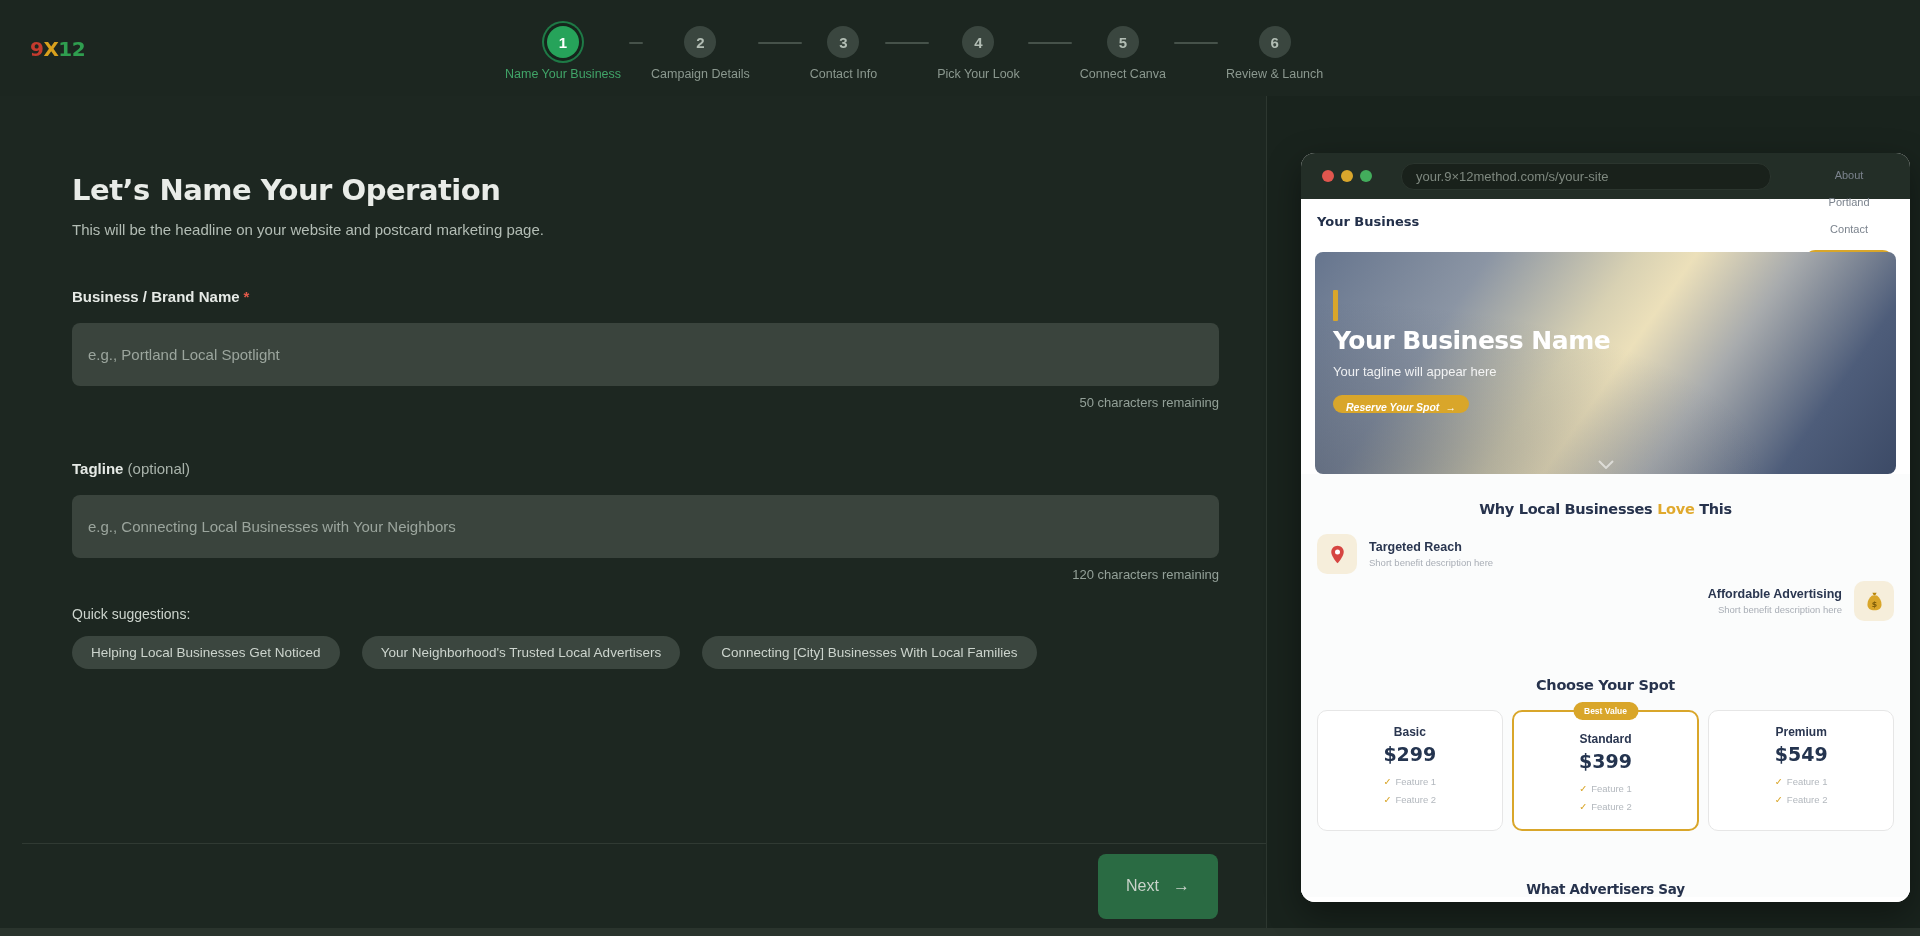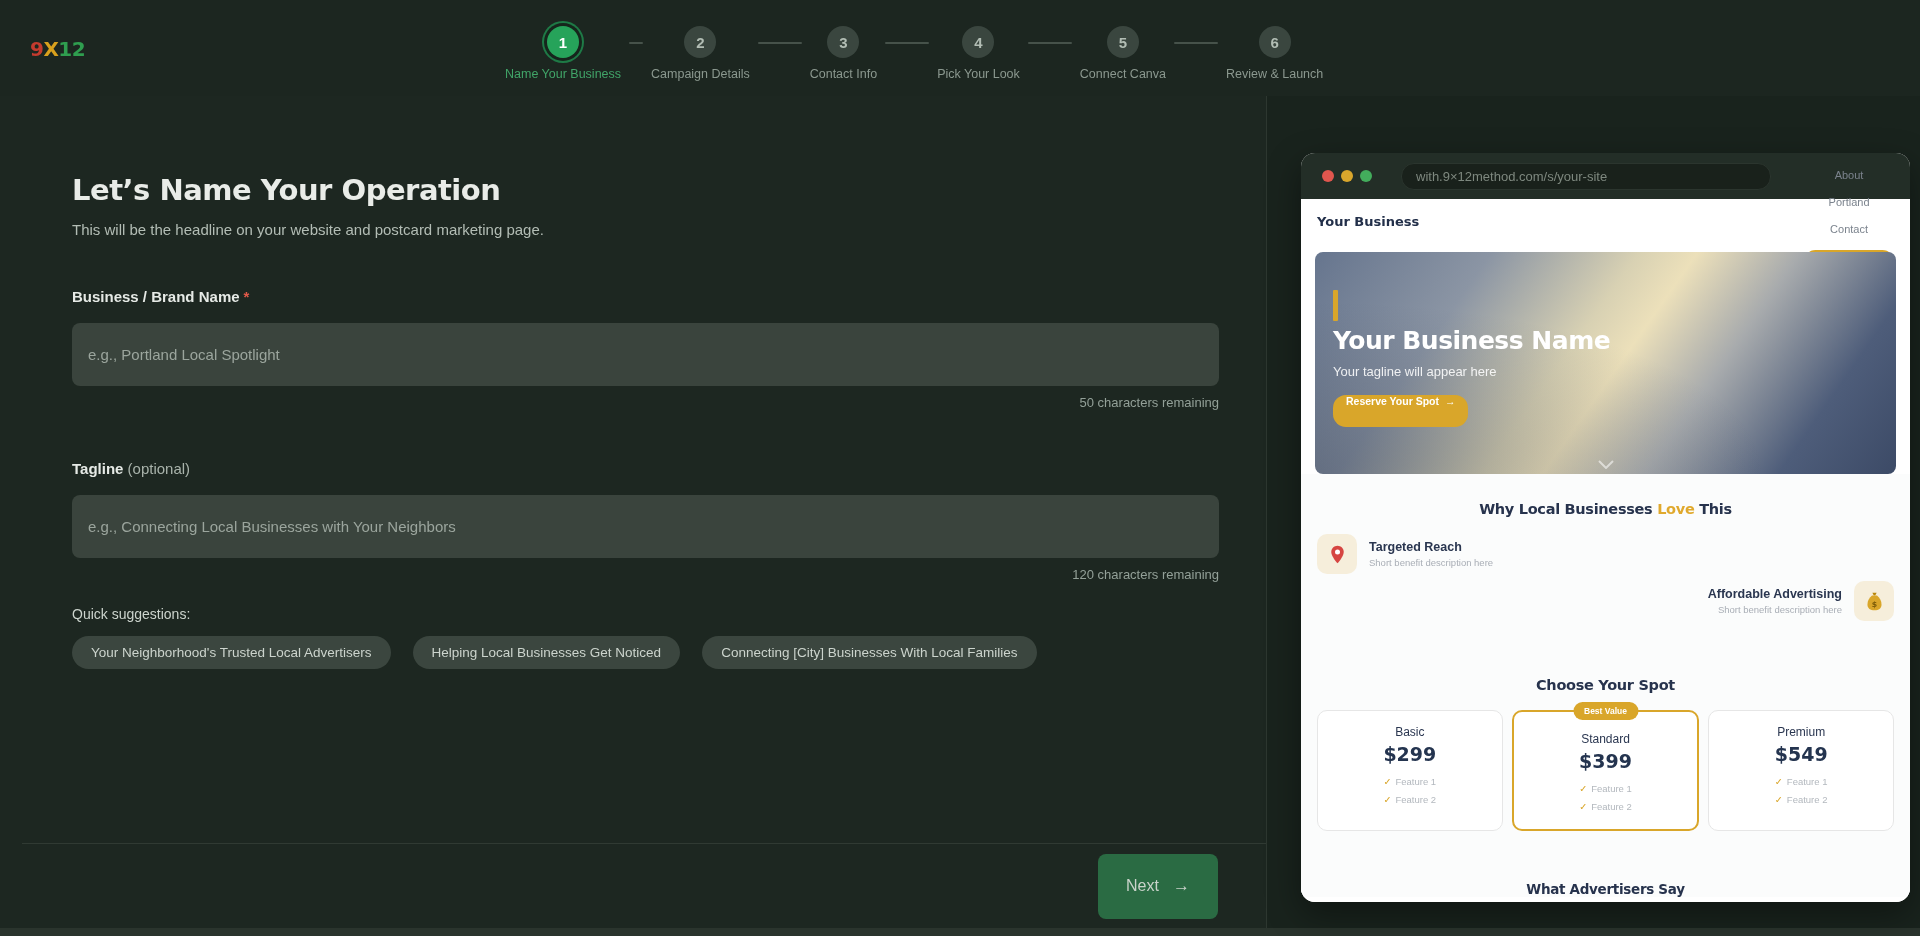--- a/index.html
+++ b/index.html
@@ -82,23 +82,23 @@
   .hero { margin:9px 14px 0; height:222px; border-radius:8px; position:relative; overflow:hidden;
           background:
             radial-gradient(ellipse at 0% 100%, rgba(35,46,70,.35), transparent 55%),
             linear-gradient(125deg, #66758e 0%, #8b95a4 24%, #d8d1b3 44%, #ece0ba 52%,
                             #a8abad 66%, #4e5d7a 84%, #3c4a66 100%); }
   .hero-caret { position:absolute; left:18px; top:38px; width:5px; height:31px;
                 background:#d9a62a; border-radius:1px; }
   .hero-title { position:absolute; left:18px; top:74px; font-family:"DejaVu Sans",sans-serif;
                 font-weight:bold; font-size:25px; letter-spacing:-0.5px; color:#fff; }
   .hero-tagline { position:absolute; left:18px; top:112px; font-size:13px; color:rgba(255,255,255,.88); }
-  .hero-cta { position:absolute; left:18px; top:143px; height:32px; background:#d9a62a; border:none;
+  .hero-cta { position:absolute; left:18px; top:143px; height:18px; background:#d9a62a; border:none;
               border-radius:13px; padding:0 13px; color:#fff; font-size:10.5px; font-weight:bold;
-              display:flex; align-items:flex-start; gap:6px; font-family:"Liberation Sans",sans-serif; }
+              display:flex; align-items:flex-end; gap:6px; font-family:"Liberation Sans",sans-serif;font-style:italic; }
   .hero-chevron { position:absolute; left:50%; bottom:5px; transform:translateX(-50%); }
 
   .benefits { padding-top:27px; background:#fbfcfc; }
   .benefits-title { text-align:center; font-family:"DejaVu Sans",sans-serif; font-weight:bold;
                     font-size:14.5px; color:#27334d; letter-spacing:-0.3px; }
   .benefits-title .hl { color:#e0a92d; }
   .benefit-rows { margin-top:17px; }
   .benefit { display:flex; align-items:center; }
   .benefit.left  { padding-left:16px; }
   .benefit.right { margin-top:7px; padding-right:16px; justify-content:flex-end; }
@@ -111,21 +111,21 @@
 
   .pricing-title { margin-top:56px; text-align:center; font-family:"DejaVu Sans",sans-serif;
                    font-weight:bold; font-size:14.5px; color:#27334d; letter-spacing:-0.3px; }
   .plans { display:flex; gap:9px; margin:17px 16px 0; }
   .plan { flex:1; background:#fff; border:1px solid #e6e6e6; border-radius:10px;
           padding:14px 8px; text-align:center; position:relative; }
   .plan.featured { border:2px solid #d9a62a; padding-top:20px; }
   .plan-badge { position:absolute; top:-10px; left:50%; transform:translateX(-50%);
                 background:#d9a62a; color:#fff; font-size:8.5px; font-weight:bold;
                 padding:4px 11px; border-radius:10px; white-space:nowrap; }
-  .plan-name { font-size:12px; font-weight:normal; color:#2a3650; }
+  .plan-name { font-size:12px; font-weight:bold; color:#2a3650; }
   .plan-price { margin-top:4px; font-family:"DejaVu Sans",sans-serif; font-weight:bold;
                 font-size:19px; color:#24344f; }
   .plan-features { margin-top:8px; list-style:none; }
   .plan-features li { font-size:9.5px; color:#b3b8be; line-height:1.85; }
   .plan-features .check { color:#d9a62a; margin-right:4px; }
 
   .testimonials-title { margin-top:50px; text-align:center; font-family:"DejaVu Sans",sans-serif;
                         font-weight:bold; font-size:13.5px; color:#27334d; letter-spacing:-0.3px; }
 
   .footer-strip { height:8px; background:#2a342d; }
@@ -185,42 +185,42 @@
       <div class="char-count">50 characters remaining</div>
 
       <div class="field-label">
         <span>Tagline</span>&nbsp;<span class="opt">(optional)</span>
       </div>
       <input class="text-input" type="text" placeholder="e.g., Connecting Local Businesses with Your Neighbors" style="">
       <div class="char-count">120 characters remaining</div>
 
       <div class="suggest-label">Quick suggestions:</div>
       <div class="chips">
+        <button class="chip">Helping Local Businesses Get Noticed</button>
         <button class="chip">Your Neighborhood's Trusted Local Advertisers</button>
-        <button class="chip">Helping Local Businesses Get Noticed</button>
         <button class="chip">Connecting [City] Businesses With Local Families</button>
       </div>
     </div>
 
     <div class="bottom-bar">
       <button class="next-btn">
         <span>Next</span>
         <span class="arrow">→</span>
       </button>
     </div>
   </section>
 
   <section class="right-pane">
     <div class="preview-panel">
 
       <div class="browser-chrome">
         <span class="dot red"></span>
         <span class="dot yellow"></span>
         <span class="dot green"></span>
-        <div class="url-bar">with.9×12method.com/s/your-site</div>
+        <div class="url-bar">your.9×12method.com/s/your-site</div>
       </div>
 
       <div class="site">
 
         <div class="site-header">
           <span class="site-brand">Your Business</span>
           <div class="site-nav">
             <span class="nav-link">About</span>
             <span class="nav-link">Portland</span>
             <span class="nav-link">Contact</span>

